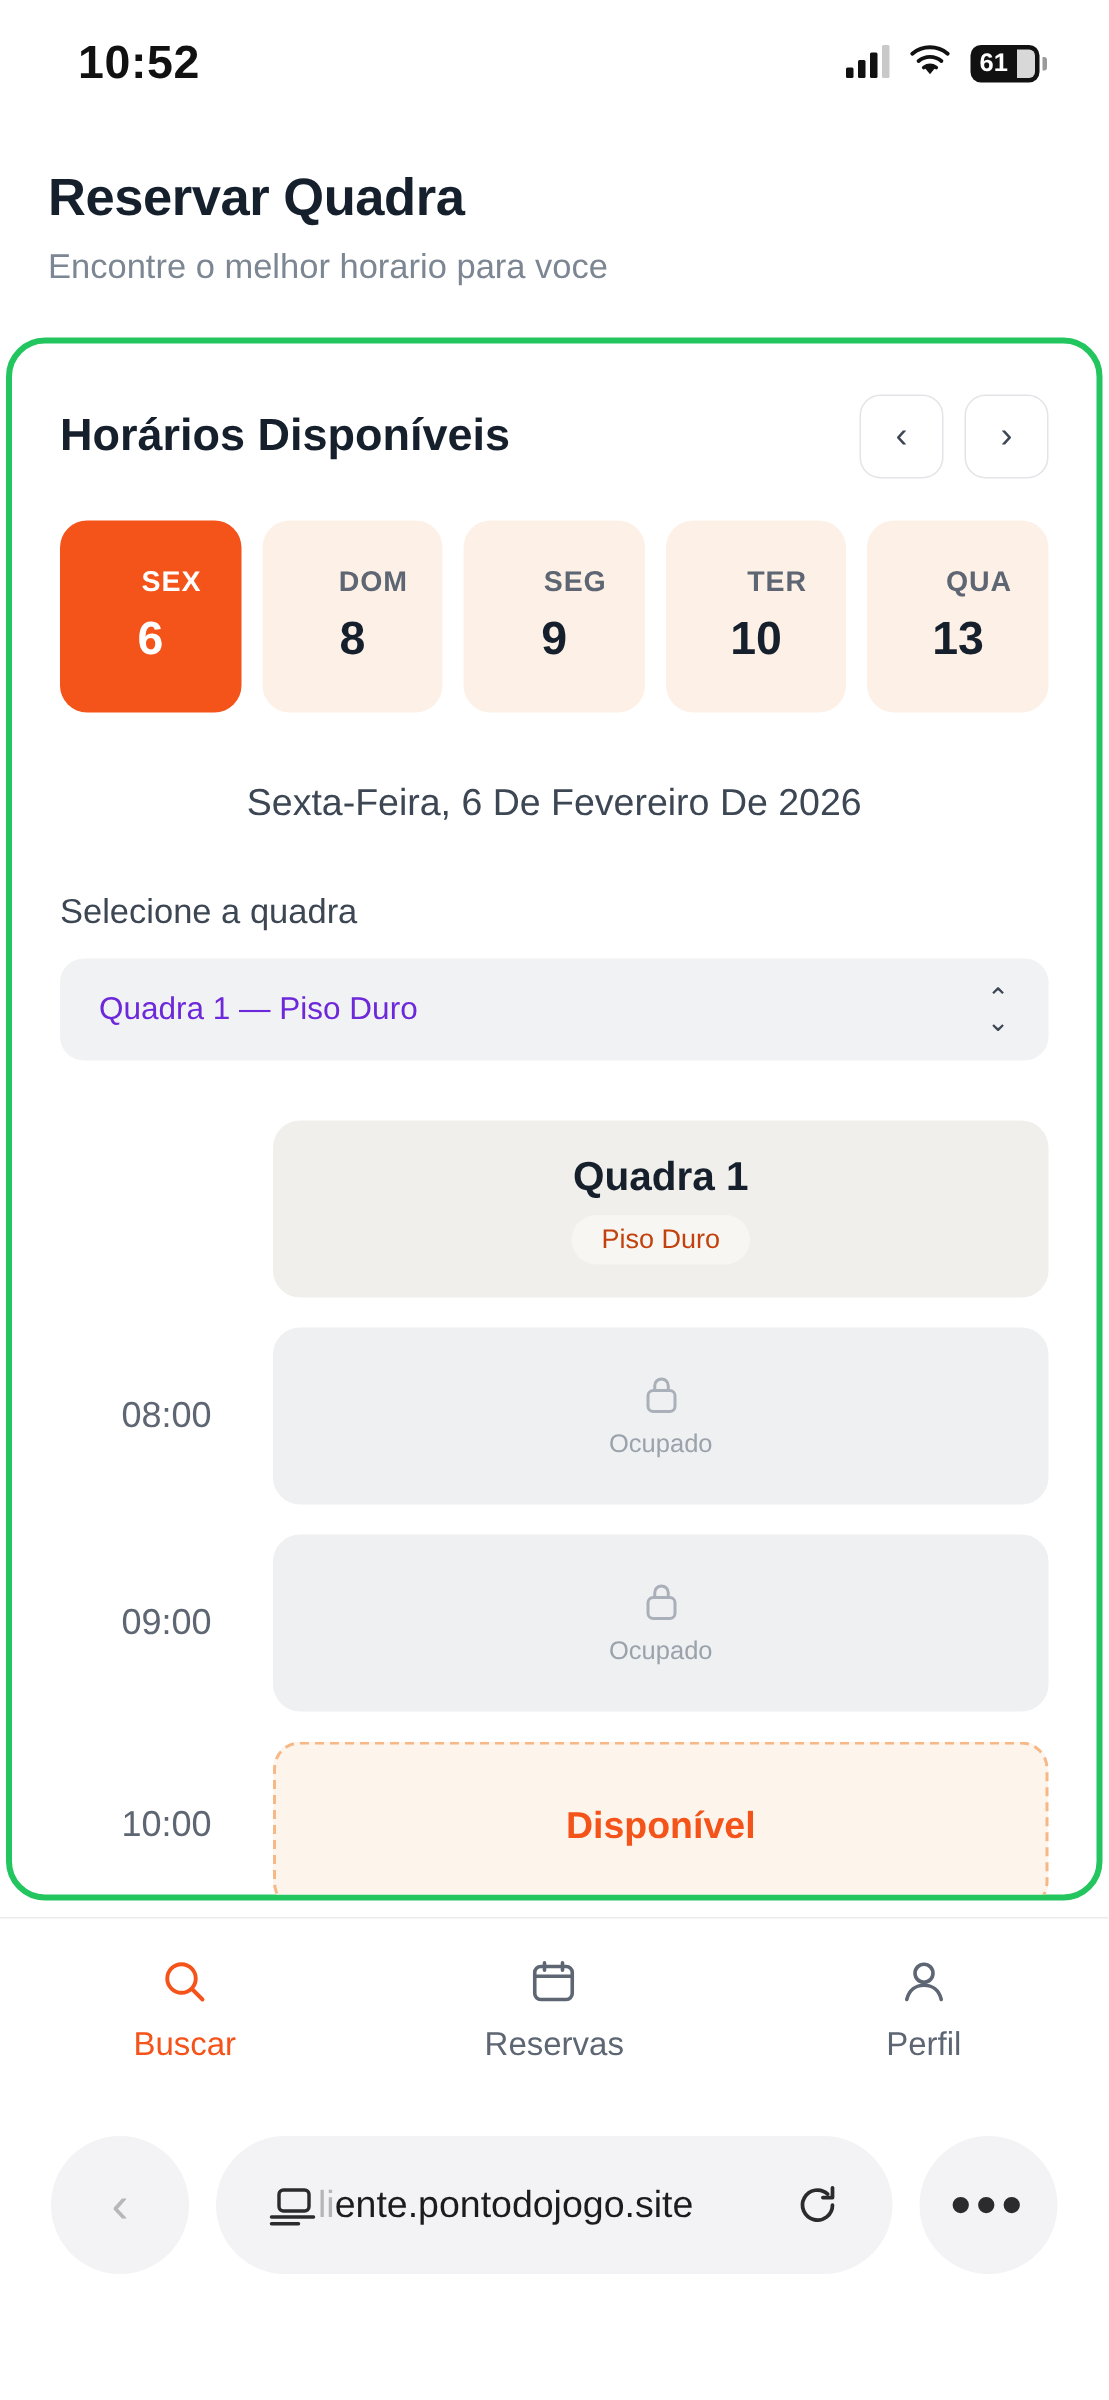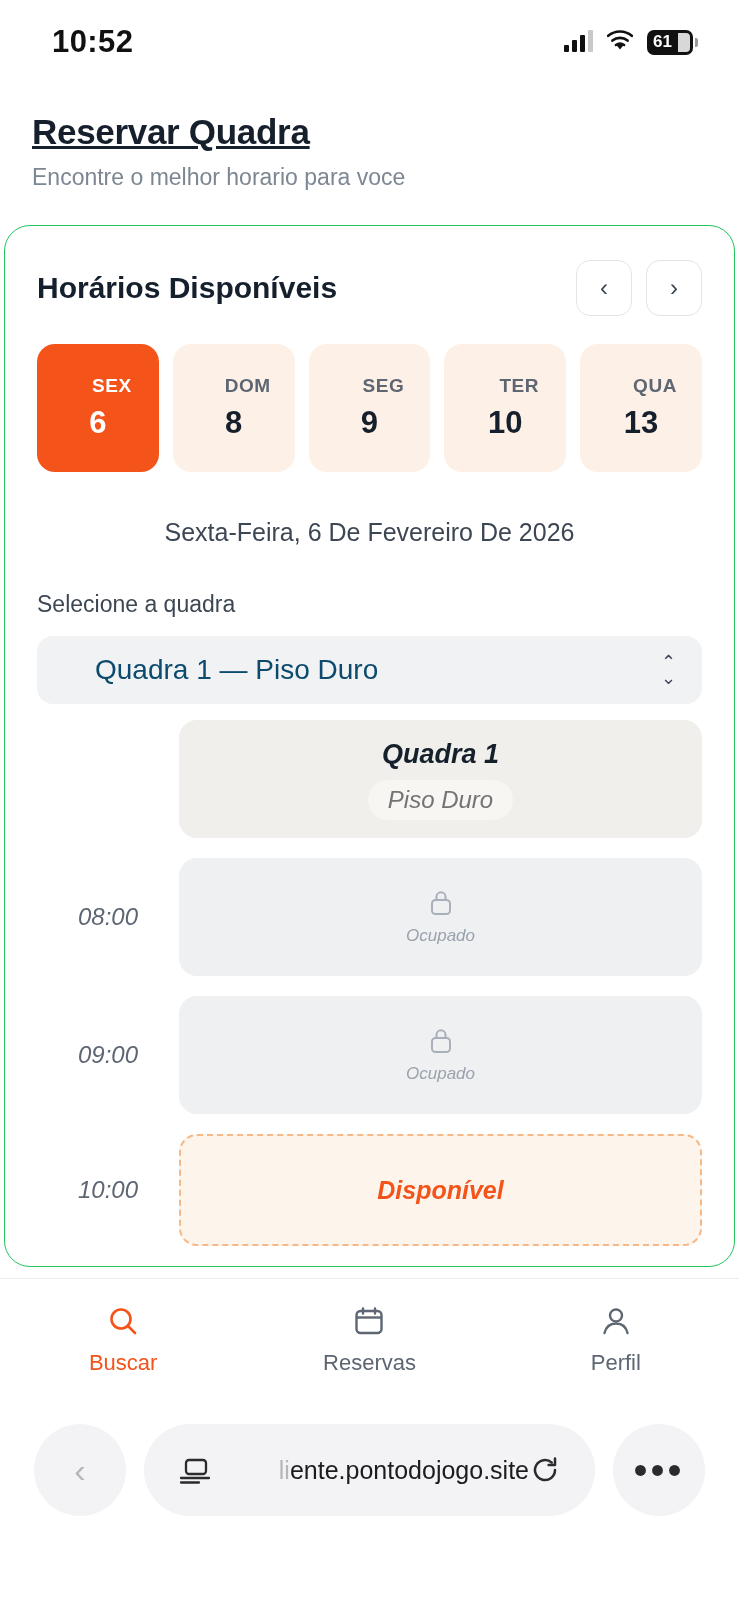--- a/index.html
+++ b/index.html
@@ -63,33 +63,32 @@
     border-radius: 0 4px 4px 0;
   }
 
   
   .page-header { padding: 28px 32px 34px 32px; }
   .page-title {
     font-size: 35px;
     font-weight: bold;
     color: #16202c;
     letter-spacing: -0.3px;
-    text-decoration: underline;
   }
   .page-sub {
     font-size: 23px;
     color: #7c8793;
     margin-top: 12px;
   }
 
   
   .card {
     margin: 0 4px;
     background: #ffffff;
-    border: 1px solid #22c55e;
+    border: 4px solid #22c55e;
     border-radius: 26px;
     padding: 34px 32px 0 32px;
     height: 1042px;
     overflow: hidden;
   }
   .card-head {
     display: flex;
     align-items: center;
     justify-content: space-between;
   }
@@ -158,25 +157,25 @@
   .select {
     margin-top: 18px;
     height: 68px;
     background: #f1f2f4;
     border-radius: 16px;
     display: flex;
     align-items: center;
     justify-content: space-between;
     padding: 0 26px;
   }
-  .select .val { font-size: 28px; color: #0c4a6e; margin-left: 32px; }
+  .select .val { font-size: 21px; color: #6d28d9; }
   .select .chev { color: #3d4754; font-size: 18px; line-height: 0.9; text-align: center; }
 
   
-  .sched { margin-top: 16px; font-style: italic; }
+  .sched { margin-top: 40px; }
   .sched-row {
     display: flex;
     align-items: center;
     margin-bottom: 20px;
   }
   .time-col {
     width: 142px;
     flex: none;
     font-size: 24px;
     color: #5d6672;
@@ -194,22 +193,22 @@
     background: #f0efeb;
     height: 118px;
     gap: 10px;
   }
   .slot.head .cname {
     font-size: 27px;
     font-weight: bold;
     color: #16202c;
   }
   .slot.head .ctag {
-    font-size: 24px;
-    color: #737373;
+    font-size: 18px;
+    color: #c2410c;
     background: #f7f6f3;
     border-radius: 999px;
     padding: 6px 20px;
   }
   .slot.busy {
     background: #eff0f2;
     height: 118px;
     gap: 8px;
   }
   .slot.busy .blabel {
@@ -275,21 +274,21 @@
     height: 92px;
     border-radius: 46px;
     background: #f3f3f5;
     display: flex;
     align-items: center;
     justify-content: space-between;
     padding: 0 34px;
   }
   .urlbar .url {
     flex: 1;
-    text-align: right;
+    text-align: left;
     font-size: 25px;
     color: #1c1c1e;
     white-space: nowrap;
     overflow: hidden;
   }
   .urlbar .url .faded { color: #b5b5ba; }
 </style>
 </head>
 <body>
 

